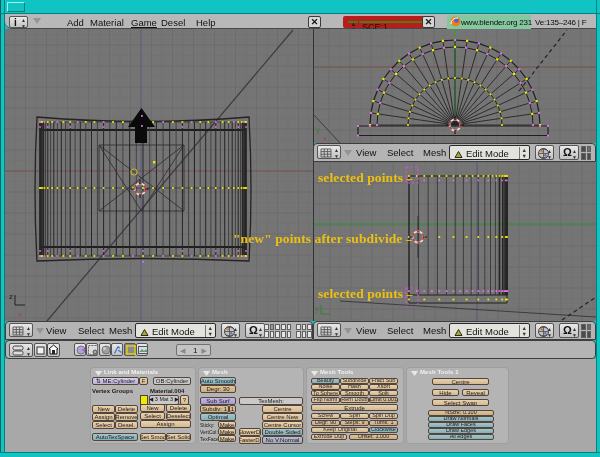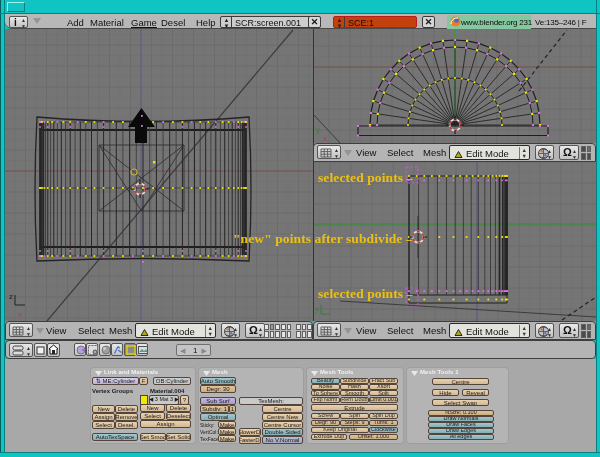--- a/index.html
+++ b/index.html
@@ -31,26 +31,22 @@
       <span style="position:absolute;left:4px;top:0px;font-size:10px;font-weight:bold;color:#111;">i</span>
       <span style="position:absolute;right:1px;top:0px;font-size:5px;color:#333;">▲<br>▼</span>
     </div>
     <div class="abs tri" style="left:33px;top:18px;"></div>
     <div class="abs mtext" style="left:27px;margin-top:32px;">File</div>
     <div class="abs mtext" style="left:67px;">Add</div>
     <div class="abs mtext" style="left:90px;">Material</div>
     <div class="abs mtext" style="left:131px;text-decoration:underline;">Game</div>
     <div class="abs mtext" style="left:161px;">Desel</div>
     <div class="abs mtext" style="left:196px;">Help</div>
-    <div class="abs" style="left:220px;top:15.5px;width:101px;height:12px;background:#cdcdcd;border:1px solid #3a3a3a;border-radius:2px;font-size:9px;color:#111;">
-      <span style="position:absolute;left:1px;top:0;width:10px;height:100%;border-right:1px solid #3a3a3a;font-size:6px;text-align:center;color:#222;">▲<br>▼</span>
-      <span style="position:absolute;left:14px;top:1px;">SCR:screen.001</span>
-    </div>
     <div class="abs" style="left:308px;top:15.5px;width:13px;height:12px;background:#d6d6d6;border:1px solid #3a3a3a;border-radius:2px;text-align:center;font-size:9px;font-weight:bold;color:#111;line-height:11px;">✕</div>
-    <div class="abs" style="left:333px;top:15.5px;width:84px;height:12px;background:#c2410c;border:1px solid #b91c1c;border-radius:2px;font-size:9px;color:#111;">
+    <div class="abs" style="left:343px;top:15.5px;width:84px;height:12px;background:#4d7c0f;border:5px solid #b91c1c;border-radius:2px;font-size:9px;color:#111;">
       <span style="position:absolute;left:1px;top:0;width:10px;height:100%;border-right:1px solid #3a3a3a;font-size:6px;text-align:center;color:#222;">▲<br>▼</span>
       <span style="position:absolute;left:14px;top:1px;">SCE:1</span>
     </div>
     <div class="abs" style="left:422px;top:15.5px;width:13px;height:12px;background:#d6d6d6;border:1px solid #3a3a3a;border-radius:2px;text-align:center;font-size:9px;font-weight:bold;color:#111;line-height:11px;">✕</div>
     <div class="abs" style="left:447px;top:14.5px;width:84px;height:14px;background:#85c8a0;"></div>
     <svg class="abs" style="left:450px;top:16px;" width="11" height="11">
       <circle cx="5.5" cy="5.5" r="5" fill="#f07c1e"></circle>
       <circle cx="6.5" cy="4.5" r="2.2" fill="#3a6bd6"></circle>
       <path d="M1 8 A6 6 0 0 1 8 2" stroke="#fff" stroke-width="1" fill="none"></path>
     </svg>

